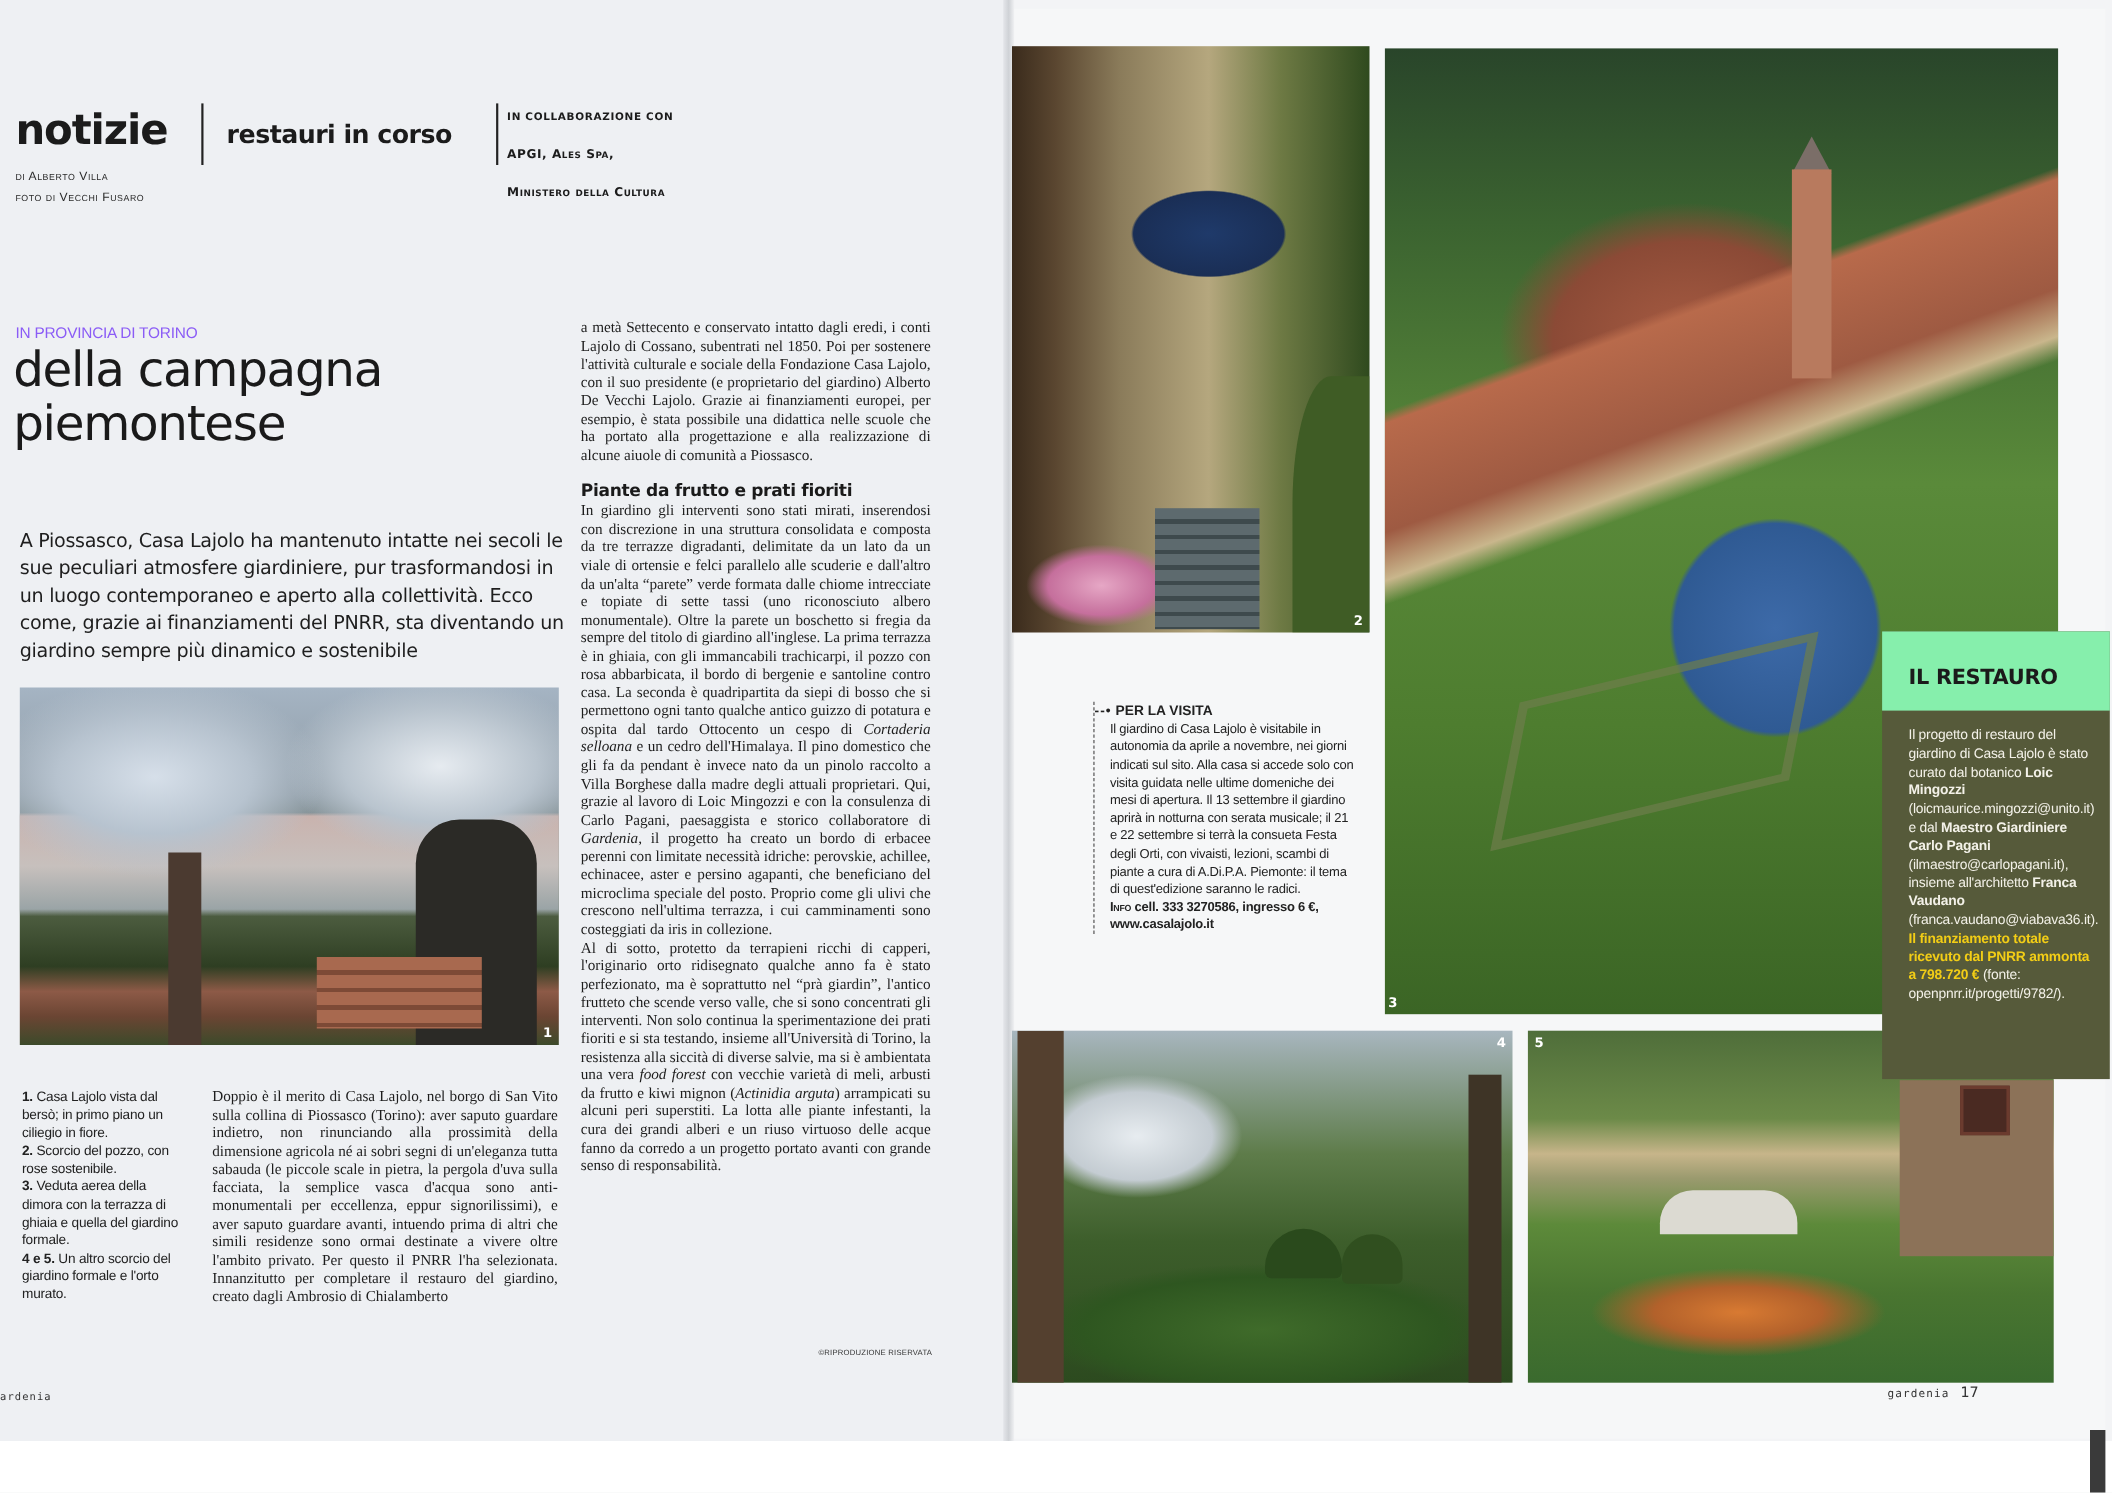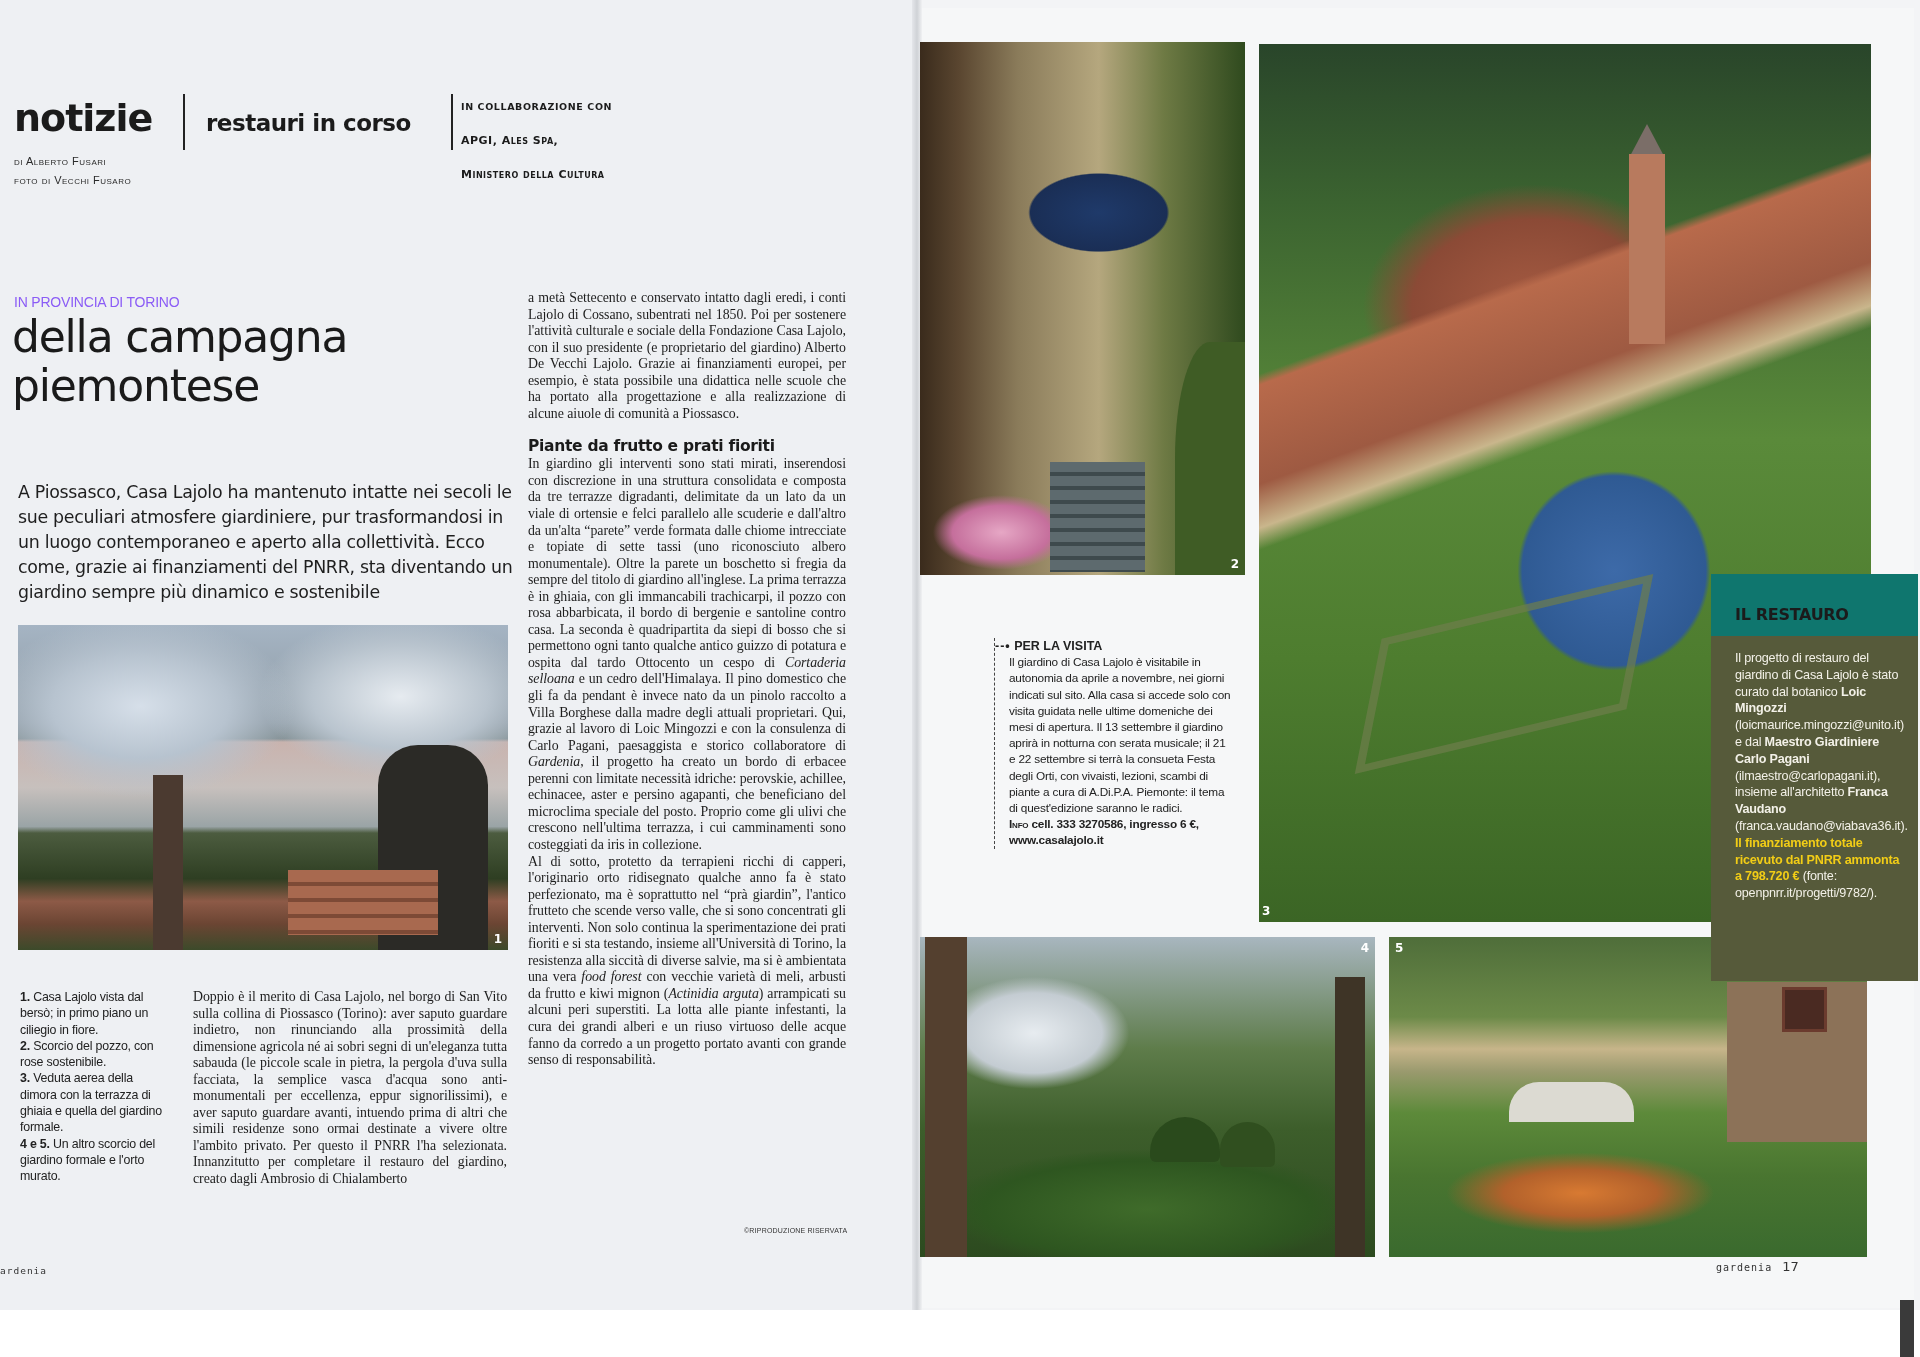--- a/index.html
+++ b/index.html
@@ -97,21 +97,21 @@
 
   
   .visit { position: absolute; left: 994px; top: 638px; width: 240px; padding-left: 14px; border-left: 1.5px dashed #444; font-size: 11.8px; line-height: 16.2px; color: #222; letter-spacing: -0.2px; }
   .visit .vtitle { font-weight: bold; font-size: 12.5px; margin-left: -14px; letter-spacing: 0; }
   .visit .vtitle .dots { letter-spacing: 1px; }
   .visit .info { font-weight: bold; }
   .visit .info-lbl { font-variant: small-caps; }
 
   
   .restauro { position: absolute; left: 1711px; top: 574px; width: 207px; height: 407px; background: #565a3a; }
-  .restauro .rhead { background: #0f766e; height: 62px; padding: 31px 0 0 24px; font-family: "DejaVu Sans", sans-serif; font-weight: bold; font-size: 16px; letter-spacing: -0.3px; color: #1b1b1b; }
+  .restauro .rhead { background: #86efac; height: 72px; padding: 31px 0 0 24px; font-family: "DejaVu Sans", sans-serif; font-weight: bold; font-size: 19px; letter-spacing: -0.3px; color: #1b1b1b; }
   .restauro .rbody { padding: 14px 12px 0 24px; color: #f3f1e8; font-size: 12.6px; line-height: 16.8px; letter-spacing: -0.2px; }
   .restauro .rbody b { font-weight: bold; }
   .restauro .rbody .hl { color: #f2cd16; font-weight: bold; }
 </style>
 </head>
 <body>
 
 <div class="spread">
   <div class="page-left"></div>
   <div class="page-right"></div>
@@ -122,21 +122,21 @@
   <div class="kicker-notizie">notizie</div>
   <div class="vbar" style="left:183px;top:94px;height:56px;"></div>
   <div class="kicker-section">restauri in corso</div>
   <div class="vbar" style="left:451px;top:94px;height:56px;"></div>
   <div class="collab">
     <div class="small">IN COLLABORAZIONE CON</div>
     <div class="big">APGI, Ales Spa,</div>
     <div class="big">Ministero della Cultura</div>
   </div>
   <div class="byline">
-    <div>di Alberto Fusari</div>
+    <div>di Alberto Villa</div>
     <div>foto di Vecchi Fusaro</div>
   </div>
 
   <div class="province">IN PROVINCIA DI TORINO</div>
   <h1 class="headline">
     <div>della campagna</div>
     <div>piemontese</div>
   </h1>
   <p class="deck">A Piossasco, Casa Lajolo ha mantenuto intatte nei secoli le sue peculiari atmosfere giardiniere, pur trasformandosi in un luogo contemporaneo e aperto alla collettività. Ecco come, grazie ai finanziamenti del PNRR, sta diventando un giardino sempre più dinamico e sostenibile</p>
 

